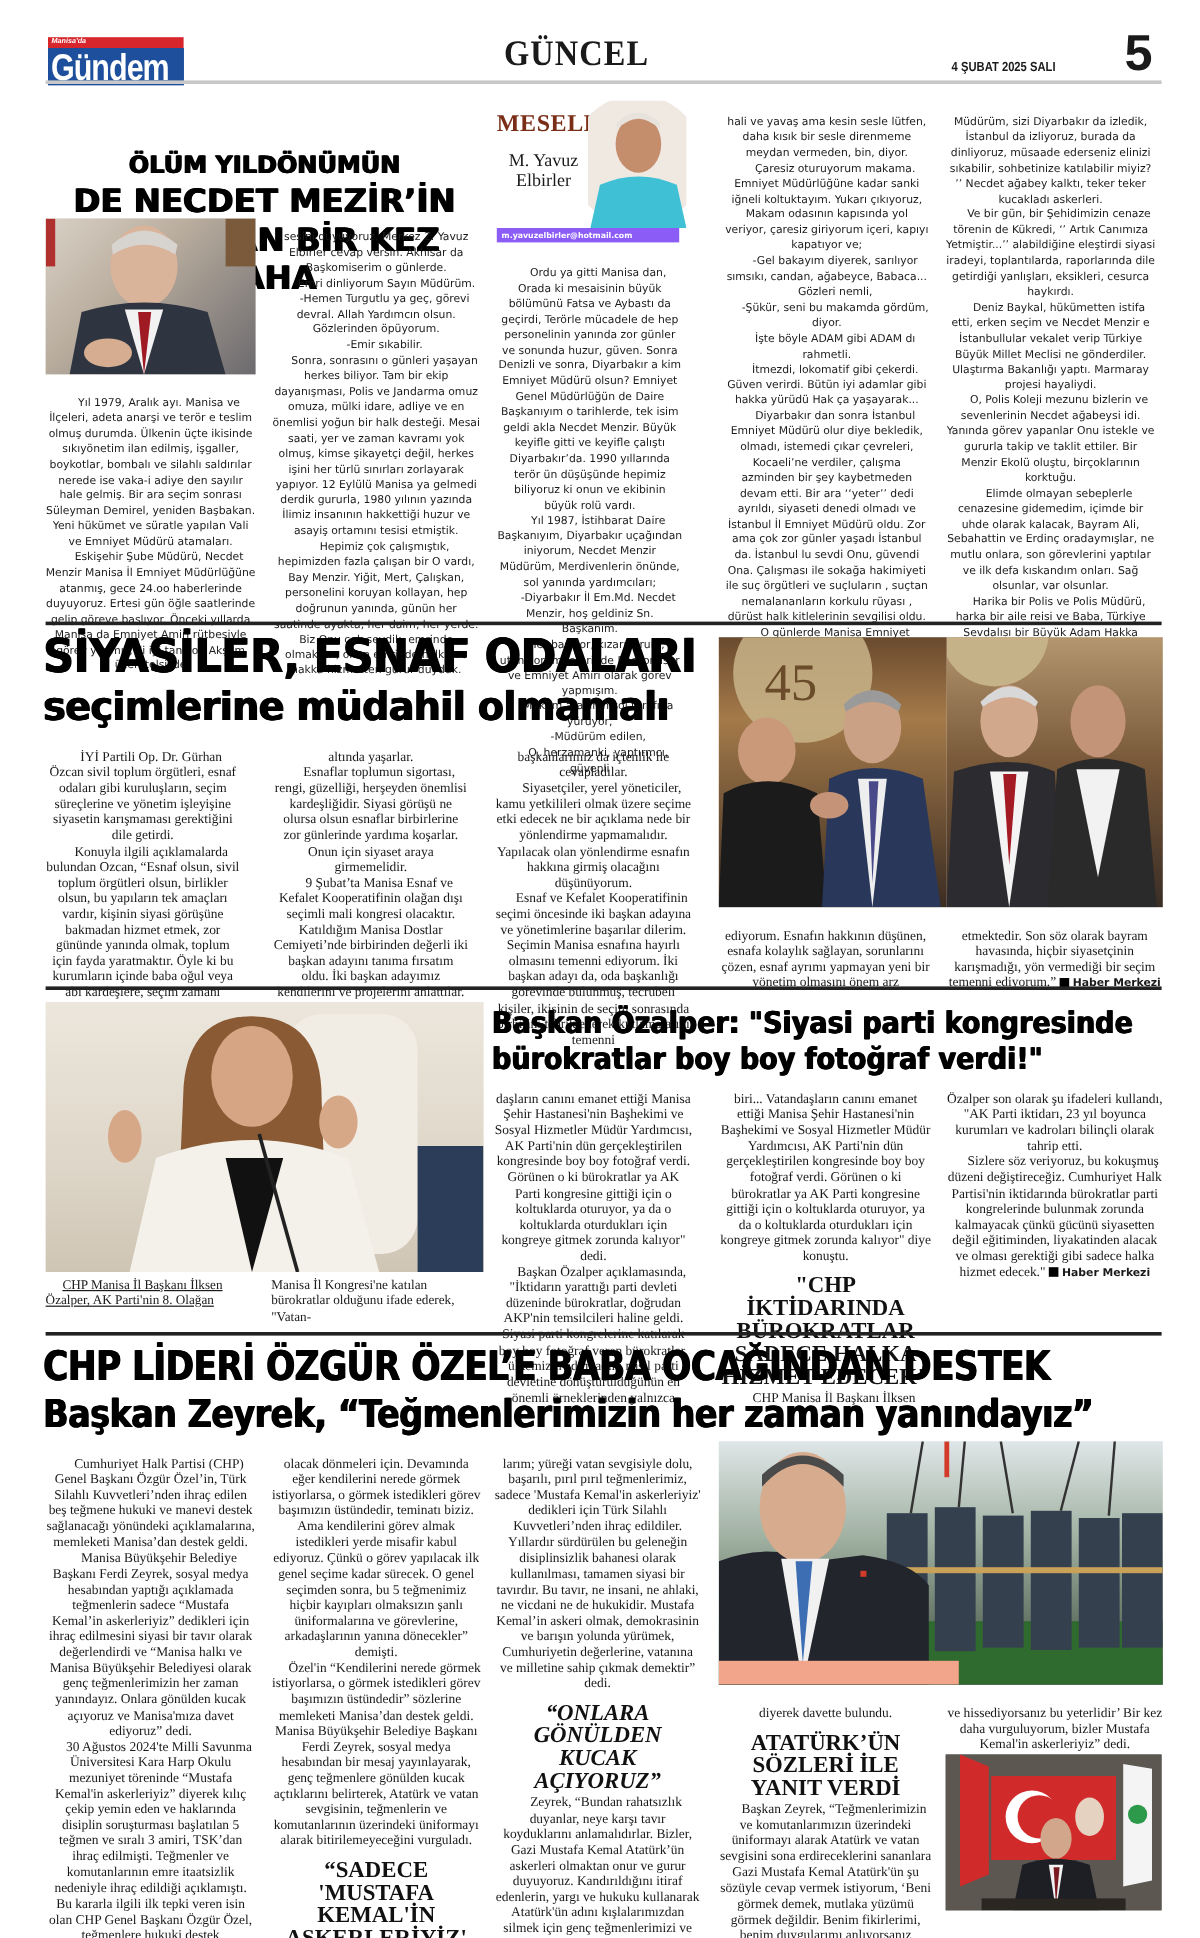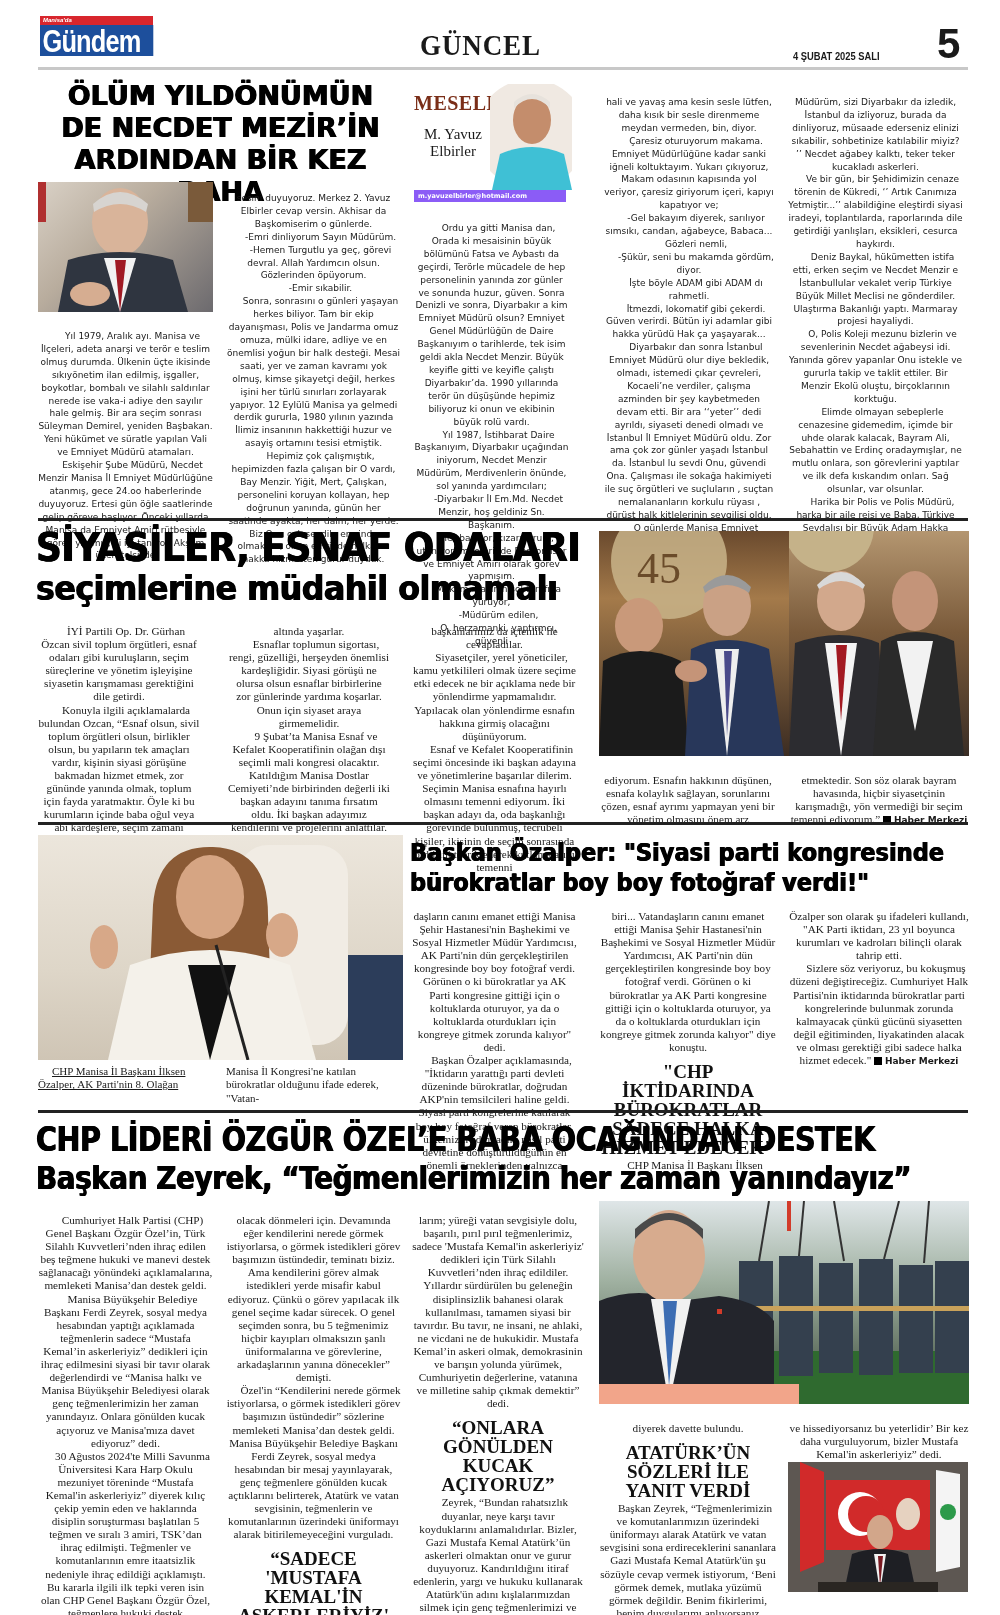--- a/index.html
+++ b/index.html
@@ -1,20 +1,20 @@
 <!DOCTYPE html>
 <html><head>
 <meta charset="utf-8">
 <style>
   * { box-sizing: border-box; margin: 0; padding: 0; }
   html, body { width: 1000px; height: 1615px; background: #fff; overflow: hidden; }
   body { position: relative; font-family: "DejaVu Sans", sans-serif; color: #1a1a1a; }
   .abs { position: absolute; }
   
-  .logo { left: 40px; top: 16px; width: 113px; height: 24px; }
+  .logo { left: 40px; top: 31px; width: 113px; height: 24px; }
   .logo .top { height: 9px; background: #d8262d; display: flex; }
   .logo .top span { font: italic bold 6px "Liberation Sans", sans-serif; color: #fff; padding-left: 3px; line-height: 9px; }
   .logo .main { height: 31px; background: #1d4f9c; color: #fff; font: bold 31px "Liberation Sans", sans-serif; line-height: 31px; letter-spacing: -1px; padding-left: 2px; transform: scaleX(0.82); transform-origin: left; width: 138px; border: 1px solid #1d4f9c; }
   .section-title { left: 420px; top: 28px; font: bold 30px "Liberation Serif", serif; letter-spacing: 1px; transform: scaleX(0.9); transform-origin: left; }
   .date { left: 793px; top: 50px; font: bold 11px "Liberation Sans", sans-serif; transform: scaleX(0.85); transform-origin: left; }
   .page-num { left: 937px; top: 20px; font: bold 42px "Liberation Sans", sans-serif; }
   .rule-gray { height: 3px; background: #c8c8c8; }
   .rule-black { height: 3px; background: #222; }
   
   .h-heavy { font-family: "DejaVu Sans", sans-serif; font-weight: 900; color: #000; line-height: 1; text-shadow: 0.6px 0 0 #000, -0.6px 0 0 #000; }
@@ -38,21 +38,21 @@
       <span>Manisa'da</span>
     </div>
   <div class="main">Gündem</div>
 </div>
 <div class="abs section-title">GÜNCEL</div>
 <div class="abs date">4 ŞUBAT 2025 SALI</div>
 <div class="abs page-num">5</div>
 <div class="abs rule-gray" style="left:38px;top:67px;width:930px;"></div>
 
 <div class="abs" style="left:38px;top:80px;width:365px;text-align:center;">
-  <div class="h-heavy" style="font-size:27px;line-height:32px;">ÖLÜM YILDÖNÜMÜN</div>
+  <div class="h-heavy" style="font-size:20px;line-height:32px;margin-top:41px;">ÖLÜM YILDÖNÜMÜN</div>
   <div class="h-heavy" style="font-size:27px;line-height:32px;">DE NECDET MEZİR’İN</div>
   <div class="h-heavy" style="font-size:27px;line-height:32px;">ARDINDAN BİR KEZ DAHA</div>
 </div>
 
 <div class="abs photo" style="left:38px;top:182px;width:175px;height:130px;background:linear-gradient(135deg,#d9d1c6 0%,#b9ad9e 40%,#6c6a6e 100%);">
   <svg width="175" height="130" viewBox="0 0 175 130">
     <rect x="150" y="0" width="25" height="40" fill="#7a5a3a"></rect>
     <rect x="0" y="0" width="8" height="40" fill="#b03030"></rect>
     <ellipse cx="82" cy="40" rx="28" ry="34" fill="#d9b49a"></ellipse>
     <path d="M55 22 Q82 -2 110 22 L108 30 Q82 14 56 30Z" fill="#d7d4d0"></path>
@@ -225,21 +225,21 @@
   <p>30 Ağustos 2024'te Milli Savunma Üniversitesi Kara Harp Okulu mezuniyet töreninde “Mustafa Kemal'in askerleriyiz” diyerek kılıç çekip yemin eden ve haklarında disiplin soruşturması başlatılan 5 teğmen ve sıralı 3 amiri, TSK’dan ihraç edilmişti. Teğmenler ve komutanlarının emre itaatsizlik nedeniyle ihraç edildiği açıklamıştı. Bu kararla ilgili ilk tepki veren isin olan CHP Genel Başkanı Özgür Özel, teğmenlere hukuki destek sağlanacağını belirterek, “Çünkü bir idari yargı süreci</p>
 </div>
 <div class="abs col serif-col" style="left:226px;top:1202px;width:175px;">
   <p class="noi">olacak dönmeleri için. Devamında eğer kendilerini nerede görmek istiyorlarsa, o görmek istedikleri görev başımızın üstündedir, teminatı biziz. Ama kendilerini görev almak istedikleri yerde misafir kabul ediyoruz. Çünkü o görev yapılacak ilk genel seçime kadar sürecek. O genel seçimden sonra, bu 5 teğmenimiz hiçbir kayıpları olmaksızın şanlı üniformalarına ve görevlerine, arkadaşlarının yanına dönecekler” demişti.</p>
   <p>Özel'in “Kendilerini nerede görmek istiyorlarsa, o görmek istedikleri görev başımızın üstündedir” sözlerine memleketi Manisa’dan destek geldi. Manisa Büyükşehir Belediye Başkanı Ferdi Zeyrek, sosyal medya hesabından bir mesaj yayınlayarak, genç teğmenlere gönülden kucak açtıklarını belirterek, Atatürk ve vatan sevgisinin, teğmenlerin ve komutanlarının üzerindeki üniformayı alarak bitirilemeyeceğini vurguladı.</p>
   <div class="sub-serif" style="margin-top:8px;">“SADECE 'MUSTAFA KEMAL'İN ASKERLERİYİZ' DEDİKLERİ İÇİN İHRAÇ EDİLDİLER”</div>
 
 </div>
 <div class="abs col serif-col" style="left:412px;top:1202px;width:172px;">
   <p class="noi">larım; yüreği vatan sevgisiyle dolu, başarılı, pırıl pırıl teğmenlerimiz, sadece 'Mustafa Kemal'in askerleriyiz' dedikleri için Türk Silahlı Kuvvetleri’nden ihraç edildiler. Yıllardır sürdürülen bu geleneğin disiplinsizlik bahanesi olarak kullanılması, tamamen siyasi bir tavırdır. Bu tavır, ne insani, ne ahlaki, ne vicdani ne de hukukidir. Mustafa Kemal’in askeri olmak, demokrasinin ve barışın yolunda yürümek, Cumhuriyetin değerlerine, vatanına ve milletine sahip çıkmak demektir” dedi.</p>
-  <div class="sub-serif" style="margin-top:8px;">“ONLARA GÖNÜLDEN KUCAK AÇIYORUZ”</div>
+  <div class="sub-serif" style="margin-top:8px;font-style:italic;">“ONLARA GÖNÜLDEN KUCAK AÇIYORUZ”</div>
   <p style="text-indent:14px;margin-top:2px;">Zeyrek, “Bundan rahatsızlık duyanlar, neye karşı tavır koyduklarını anlamalıdırlar. Bizler, Gazi Mustafa Kemal Atatürk’ün askerleri olmaktan onur ve gurur duyuyoruz. Kandırıldığını itiraf edenlerin, yargı ve hukuku kullanarak Atatürk'ün adını kışlalarımızdan silmek için genç teğmenlerimizi ve komutanlarımızı kullanmasını asla kabul etmiyoruz. Manisa halkı ve Manisa Büyükşehir Belediyesi olarak genç teğmenlerimizin her zaman yanındayız. Onlara gönülden kucak açıyoruz ve Manisa'mıza davet ediyoruz”</p>
 </div>
 
 <div class="abs photo" style="left:599px;top:1201px;width:370px;height:203px;background:linear-gradient(180deg,#dfe6e8 0%,#9fb0a0 40%,#3a4a3a 100%);">
   <svg width="370" height="203" viewBox="0 0 370 203">
     <rect x="0" y="150" width="370" height="53" fill="#2f6a2f"></rect>
     <g fill="#34404e">
       <rect x="140" y="60" width="34" height="110"></rect>
         <rect x="180" y="55" width="34" height="120"></rect>
       <rect x="220" y="62" width="34" height="110"></rect>

